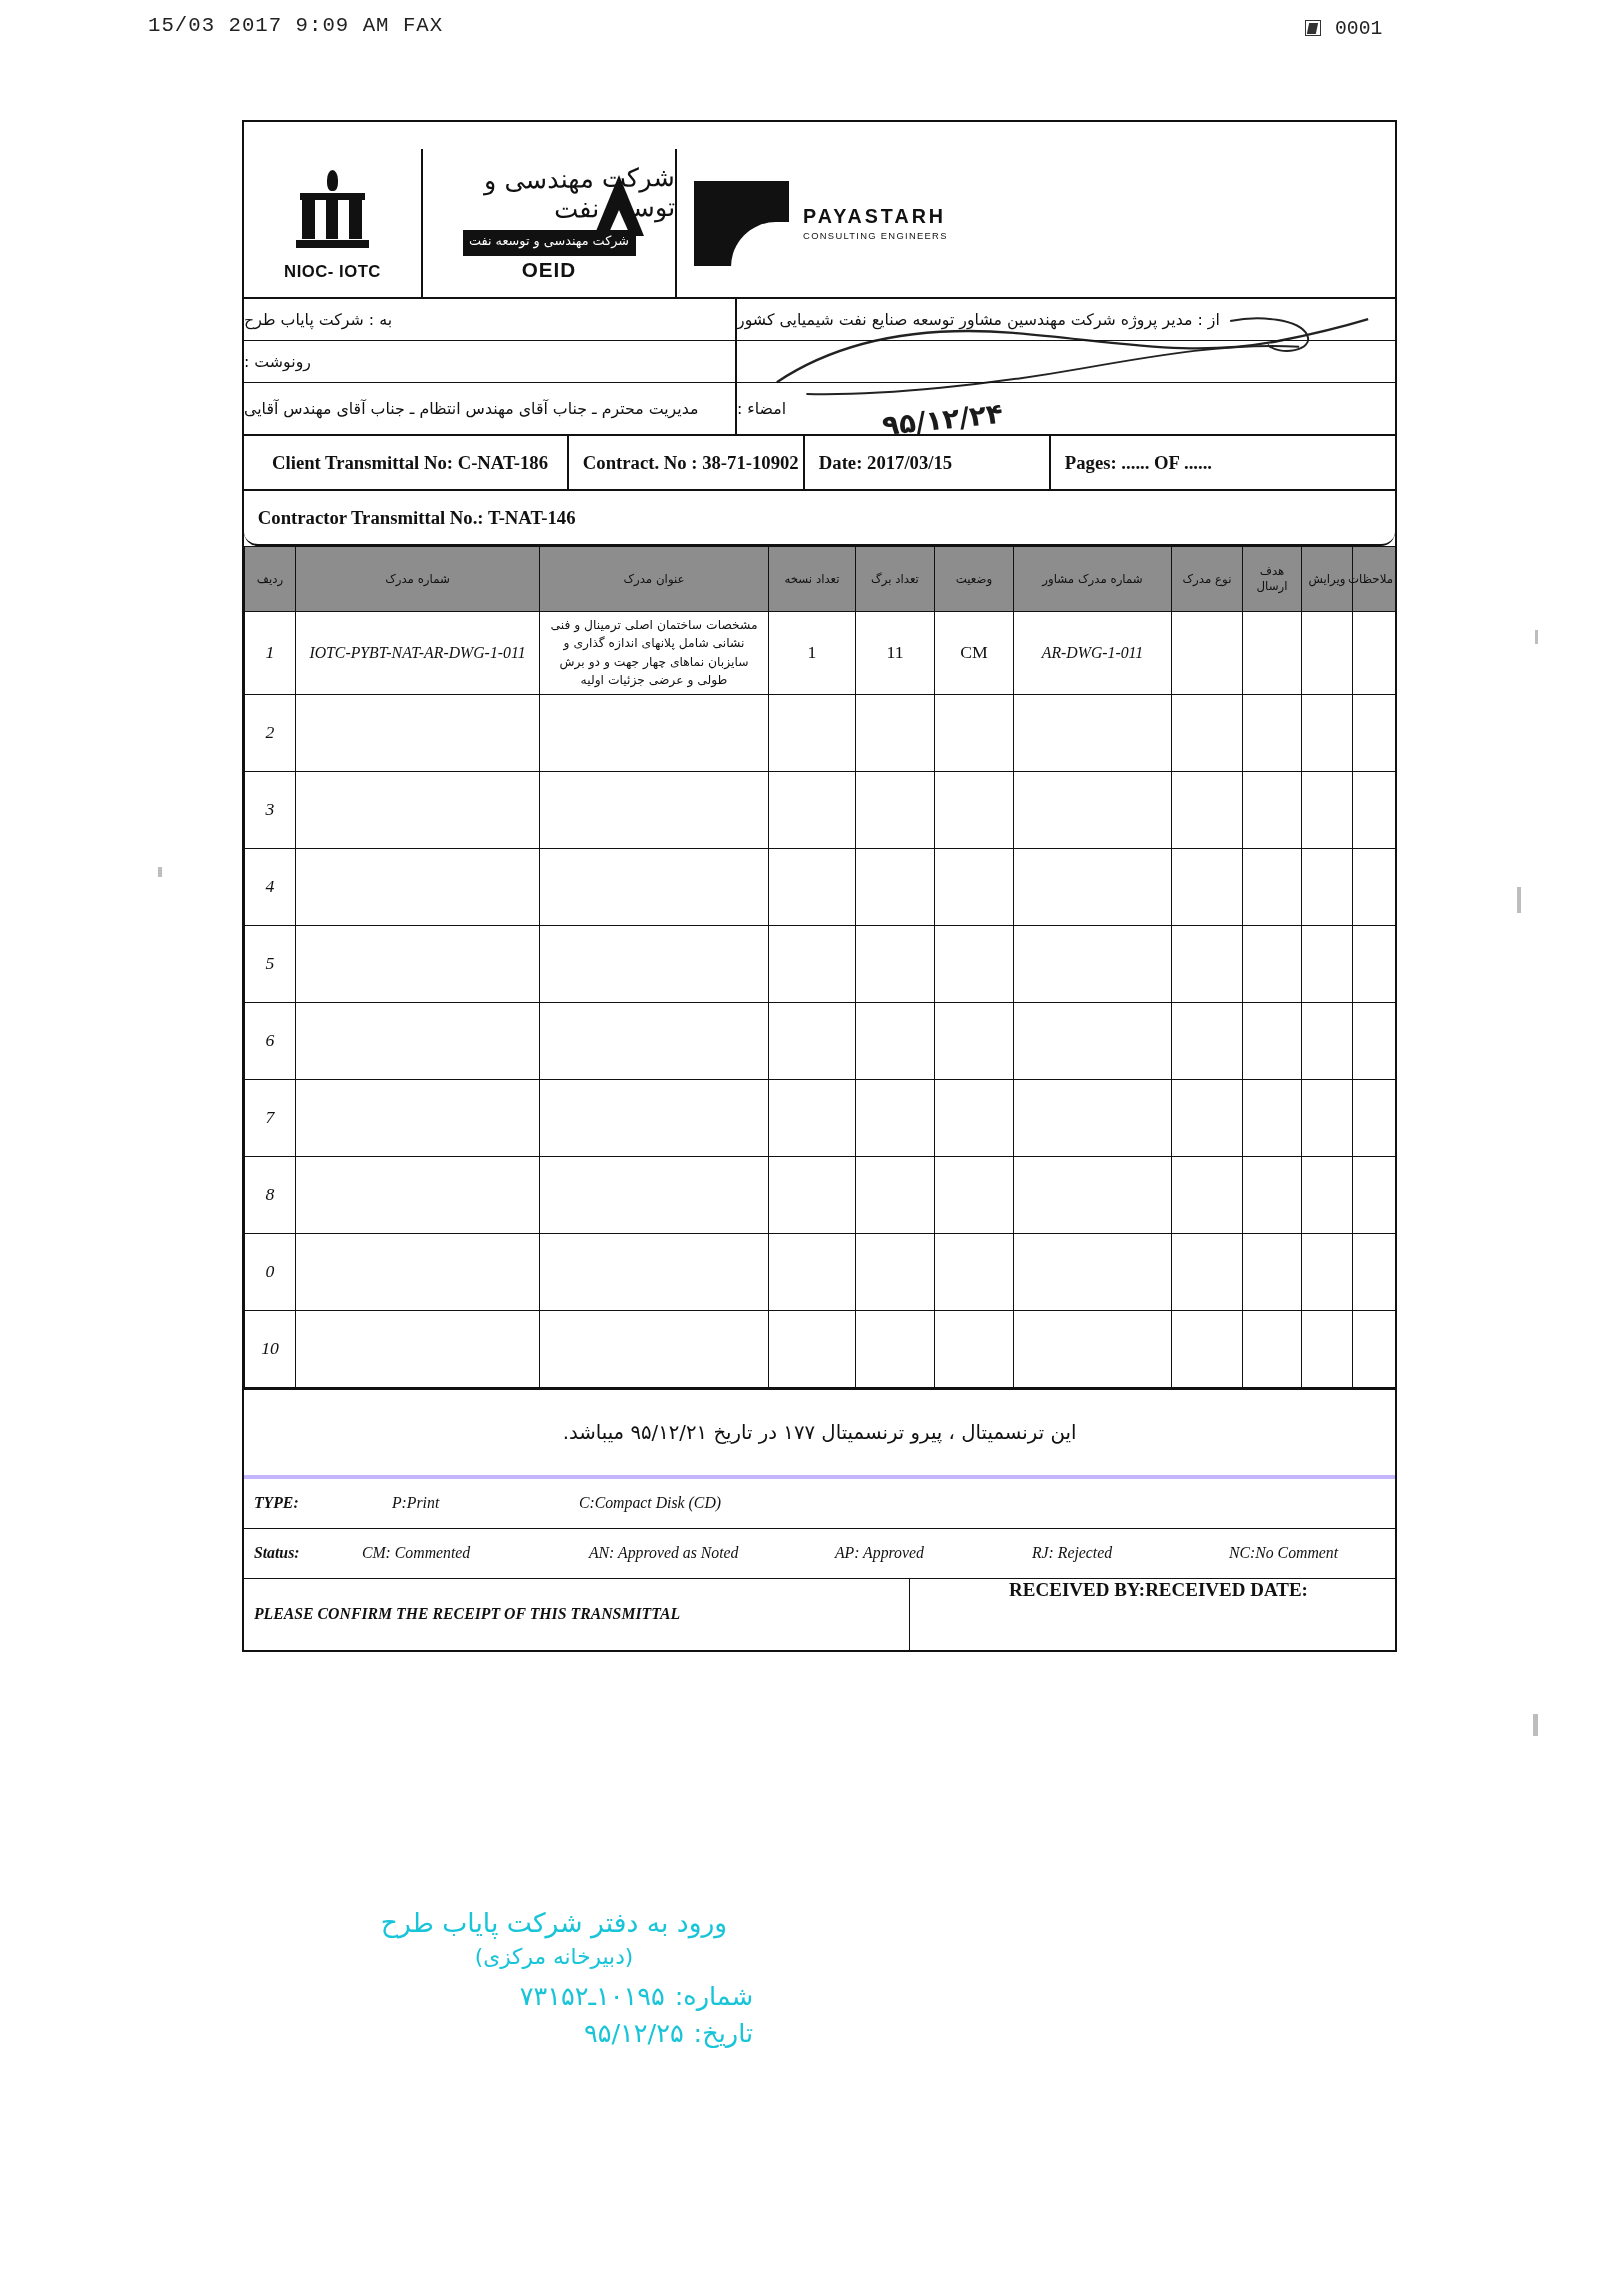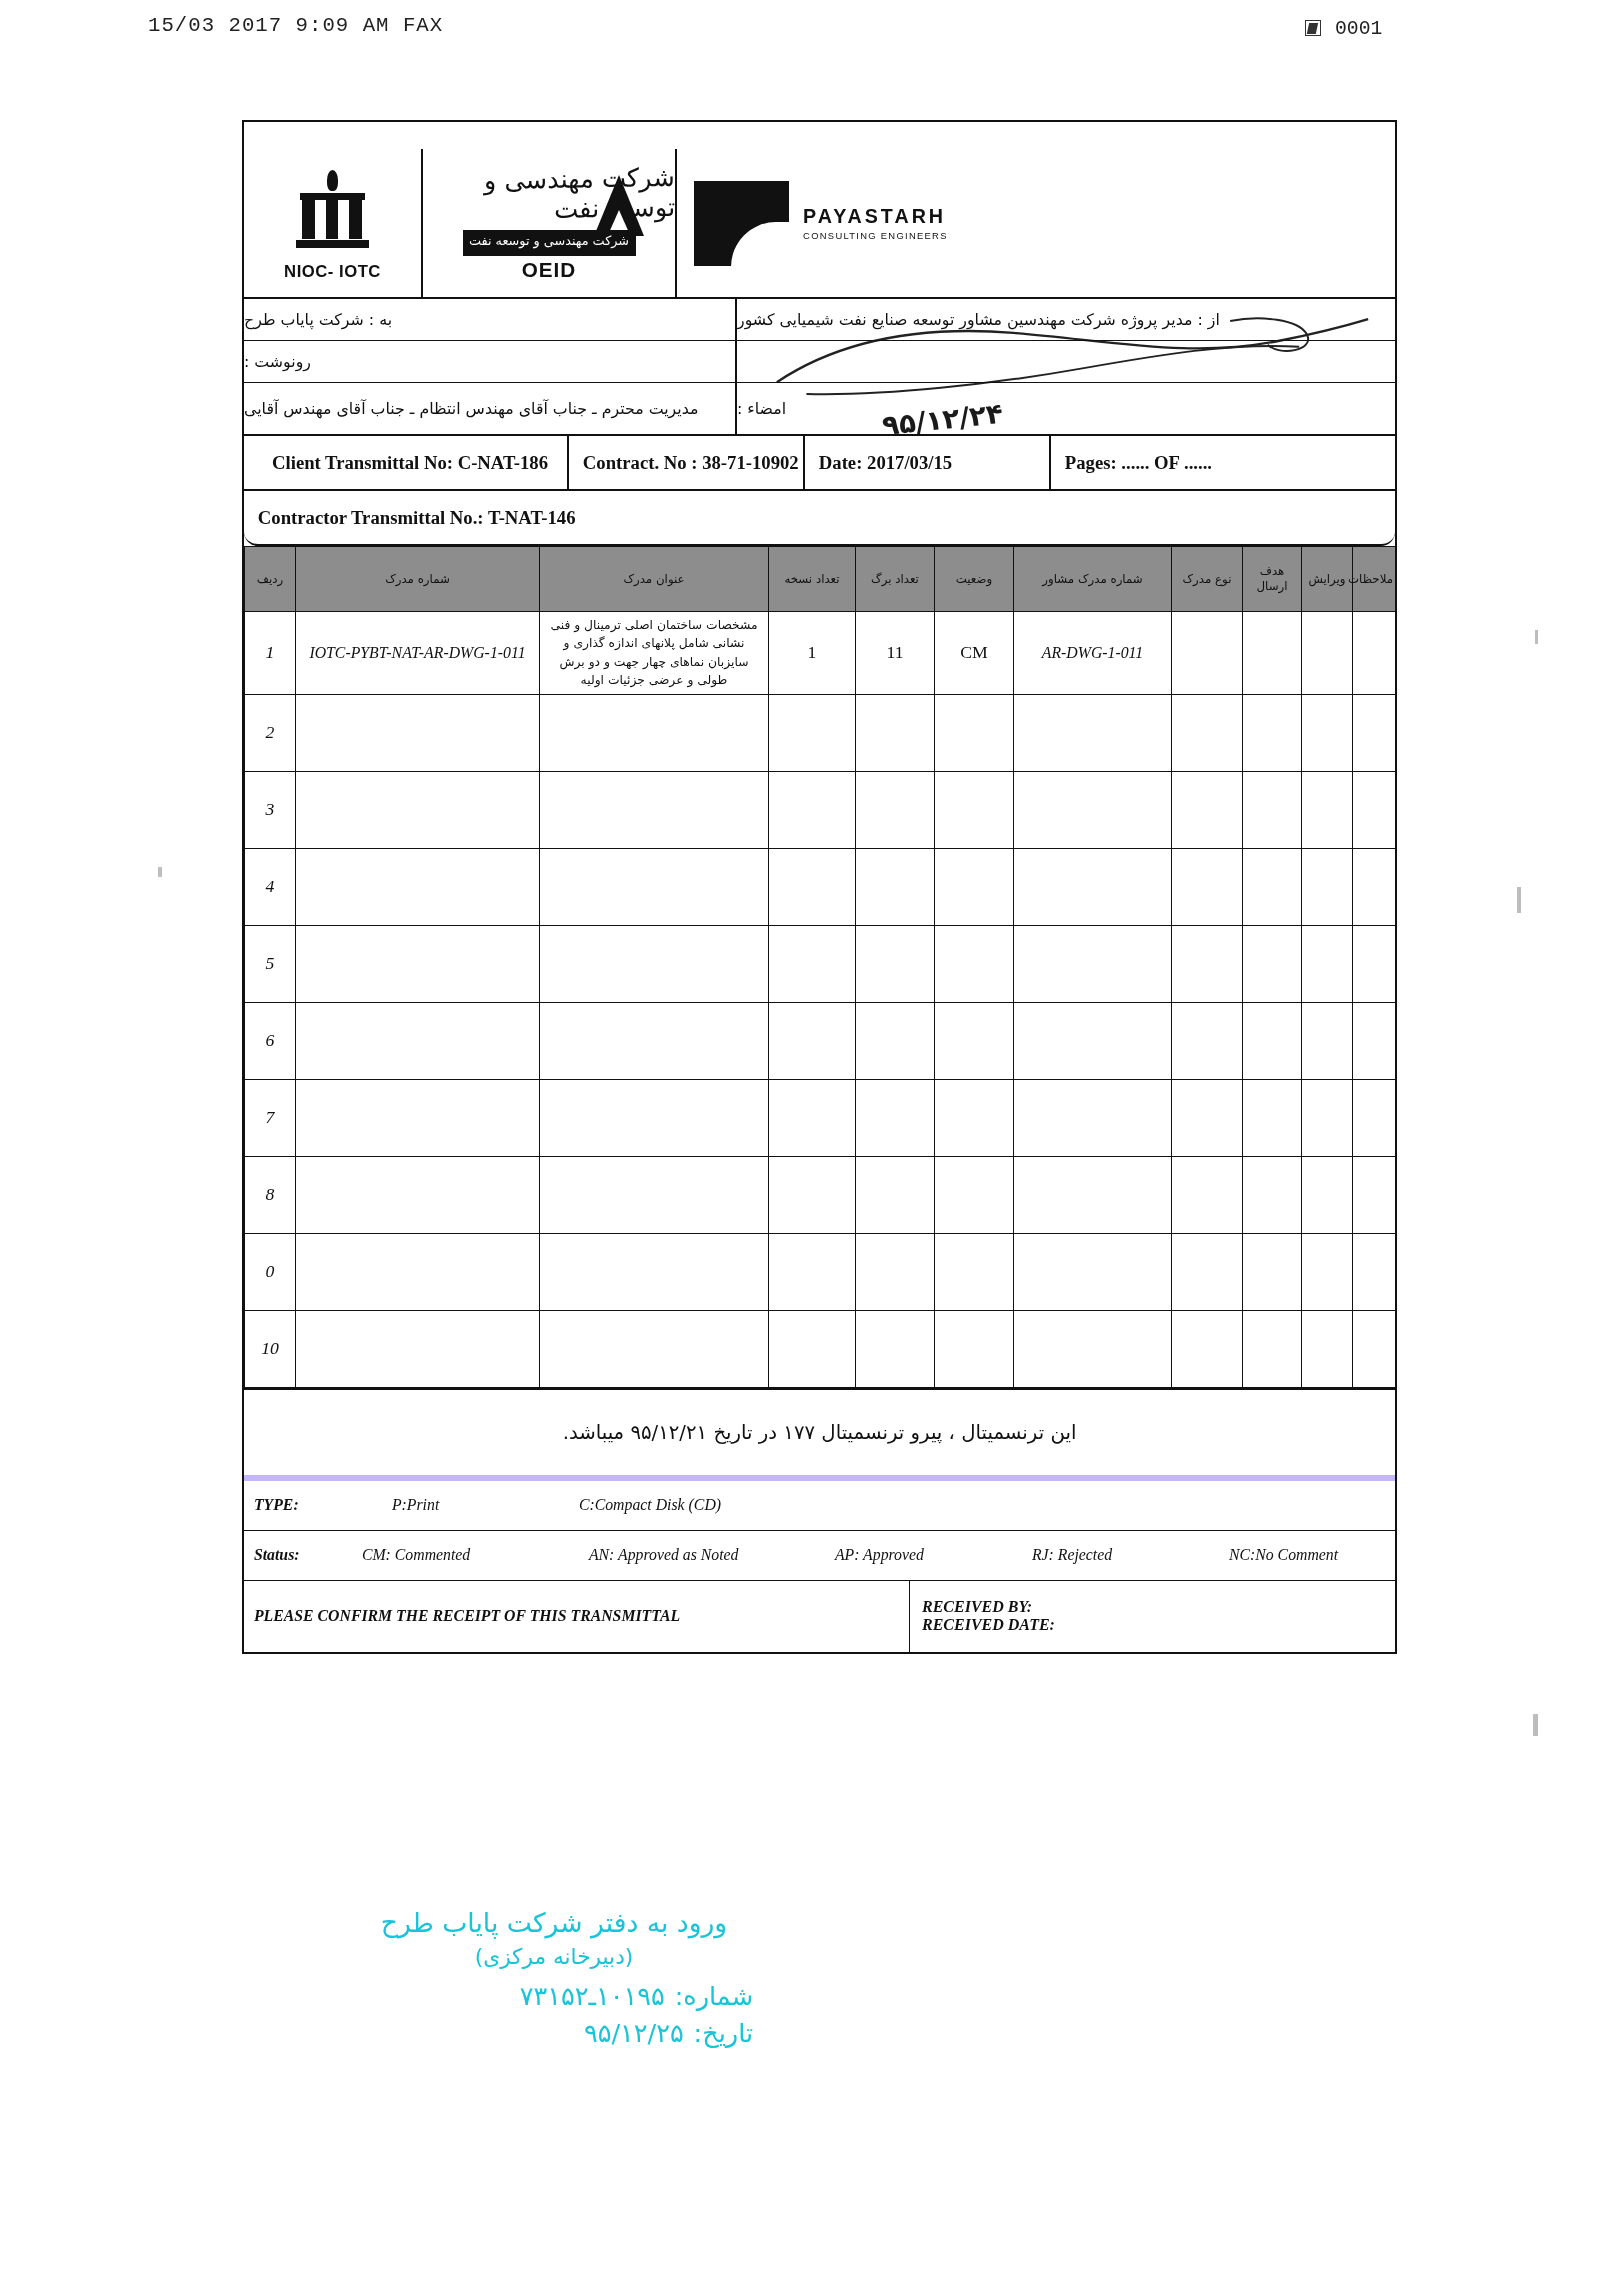--- a/index.html
+++ b/index.html
@@ -262,21 +262,21 @@
   td.c-title {
     direction: rtl; font-family:"DejaVu Sans", sans-serif; font-size: 12.3px;
     line-height: 1.5; padding: 3.9px 5.9px; text-align:center;
   }
   td.c-ctr { text-align:center; font-size: 17.7px; font-family:"Liberation Serif", serif; }
   td.c-rev { text-align:center; font-size: 15.8px; font-family:"Liberation Serif", serif; font-style:italic; }
 
   
   .note-band {
     border-top: 2px solid #111;
-    border-bottom: 6px solid #c4b5fd;
+    border-bottom: 4px solid #c4b5fd;
     height: 85px;
     display:flex; align-items:center; justify-content:center;
     direction: rtl;
     font-family:"DejaVu Sans", sans-serif;
     font-size: 19.7px;
   }
   .legend-row {
     border-bottom: 1.6px solid #111;
     height: 49px;
     display:flex; align-items:center;
@@ -292,22 +292,22 @@
     display:flex;
   }
   .foot-left {
     flex: 1; border-right: 1.6px solid #111;
     display:flex; align-items:center; padding-left:9.9px;
     font-family:"Liberation Serif", serif; font-style:italic; font-weight:bold; font-size:15.8px;
   }
   .foot-right {
     width: 473px;
     padding-left: 11.8px;
-    font-family:"Liberation Serif", serif; font-weight:bold; font-size:16px;
-    display:flex; flex-direction:column; justify-content:center;font-style:italic;
+    font-family:"Liberation Serif", serif; font-weight:bold; font-size:19px;
+    display:flex; flex-direction:row; justify-content:center;
   }
 
   
   .stamp {
     position:absolute;
     left: 347px;
     top: 1903px;
     width: 414px;
     height: 185px;
     color: #17c4d8;

